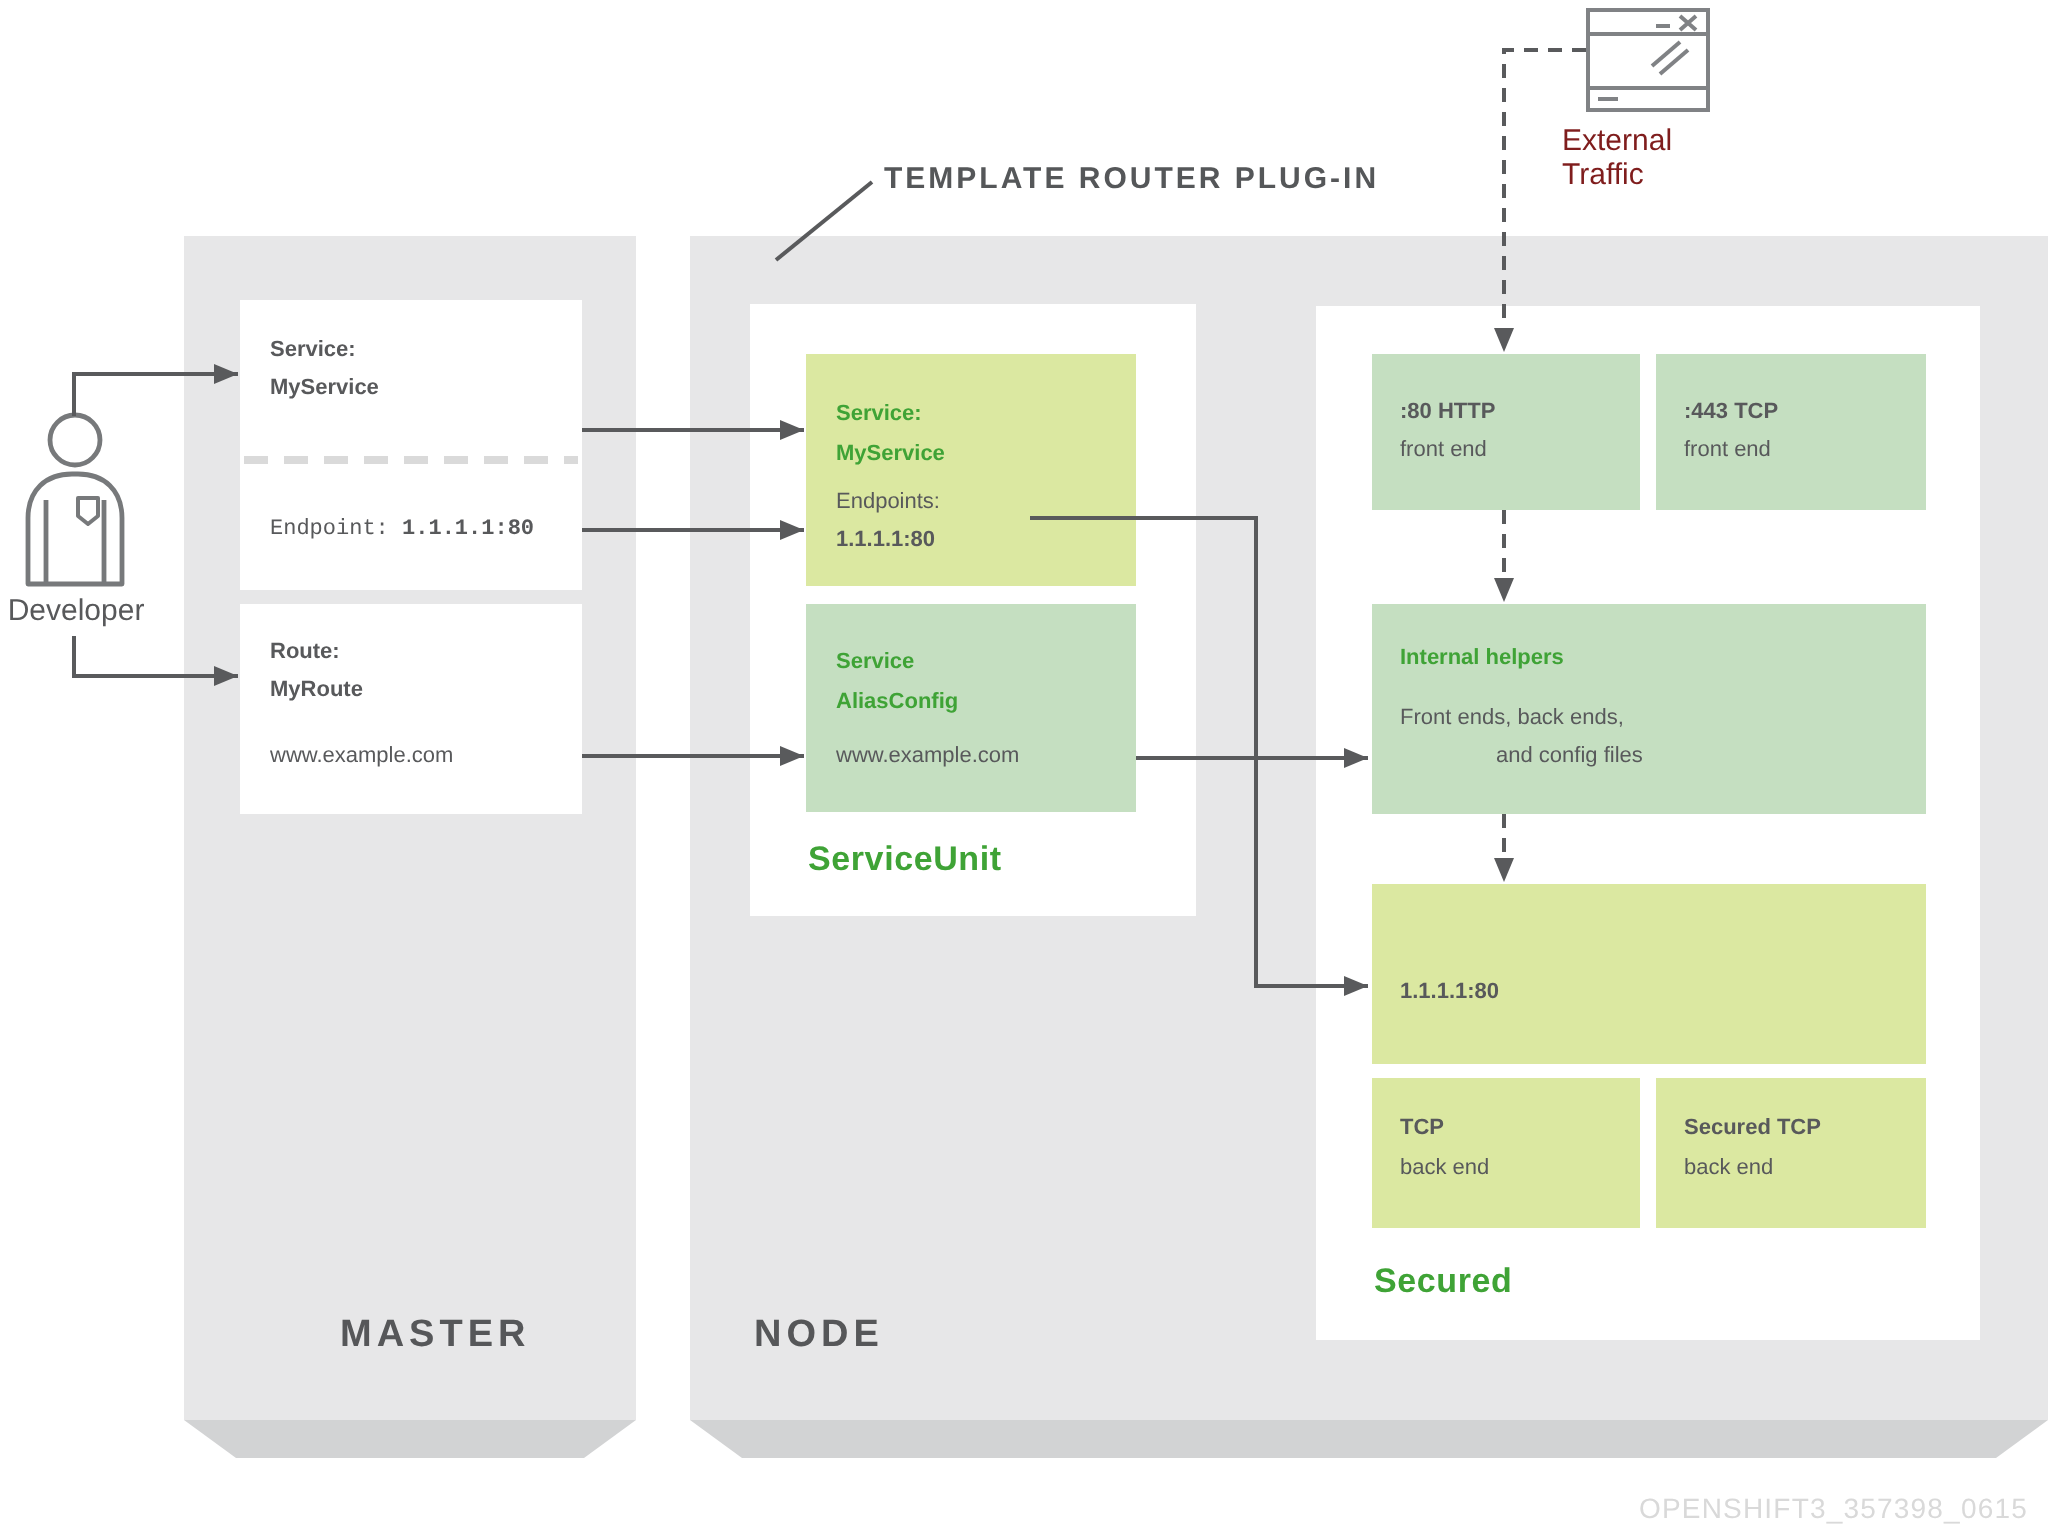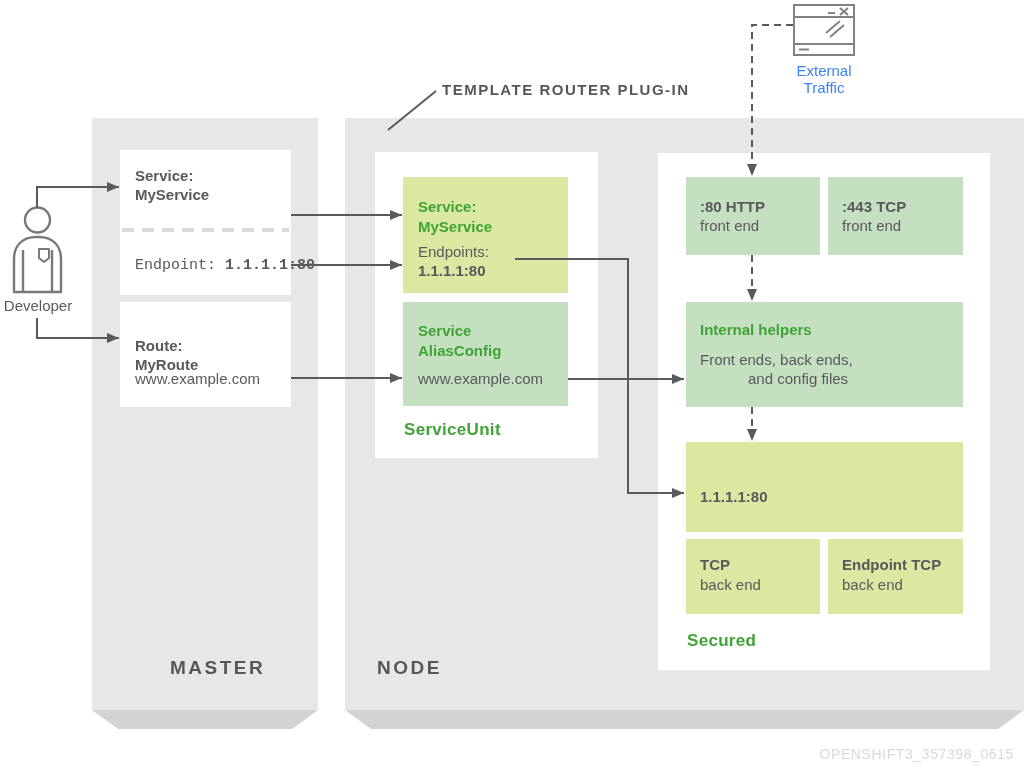--- a/index.html
+++ b/index.html
@@ -26,29 +26,29 @@
   .bg-sage  { background:#c5dfc1; }
   .gb-su-service { left:403px; top:177px; width:165px; height:116px; }
   .gb-su-alias   { left:403px; top:302px; width:165px; height:104px; }
   .gb-http  { left:686px; top:177px; width:134px; height:78px; }
   .gb-tcp   { left:828px; top:177px; width:135px; height:78px; }
   .gb-help  { left:686px; top:302px; width:277px; height:105px; }
   .gb-back  { left:686px; top:442px; width:277px; height:90px; }
   .gb-tcpb  { left:686px; top:539px; width:134px; height:75px; }
   .gb-stcpb { left:828px; top:539px; width:135px; height:75px; }
 
-  .txt { position:absolute; font-size:15px; line-height:19px; color:#58595b; white-space:nowrap; }
+  .txt { position:absolute; font-size:11px; line-height:19px; color:#58595b; white-space:nowrap; }
   .b { font-weight:bold; }
   .green { color:#3fa336; }
   .section-label { position:absolute; font-size:17px; font-weight:bold; color:#3fa336; letter-spacing:0.3px; }
   .panel-label { position:absolute; font-size:19px; font-weight:bold; letter-spacing:2.5px; color:#565759; }
 
   .t-m-service   { left:135px; top:166px; }
   .t-m-endpoint  { left:135px; top:256px;font-family:Liberation Mono, monospace; }
-  .t-m-route     { left:135px; top:317px;margin-top:19px; }
+  .t-m-route     { left:135px; top:317px; }
   .t-m-url       { left:135px; top:369px; }
   .t-su-service  { left:418px; top:197px; line-height:20px; }
   .t-su-endl     { left:418px; top:242px; }
   .t-su-endv     { left:418px; top:261px; }
   .t-su-alias    { left:418px; top:321px; line-height:20px; }
   .t-su-url      { left:418px; top:369px; }
   .t-http        { left:700px; top:197px; }
   .t-http2       { left:700px; top:216px; }
   .t-tcp         { left:842px; top:197px;text-align:right; }
   .t-tcp2        { left:842px; top:216px; }
@@ -61,22 +61,22 @@
   .t-tcpb2       { left:700px; top:575px; }
   .t-stcpb       { left:842px; top:555px; }
   .t-stcpb2      { left:842px; top:575px; }
   .l-serviceunit { left:404px; top:420px; }
   .l-haproxy     { left:687px; top:631px; }
   .l-master      { left:126px; top:657px;margin-left:44px; }
   .l-node        { left:377px; top:657px; }
 
   .t-template { position:absolute; left:442px; top:81px; font-size:15px; font-weight:bold;
                 letter-spacing:1.5px; color:#555759; white-space:nowrap; }
-  .t-exttraffic { position:absolute; left:781px; top:62px; width:86px; text-align:center;
-                  font-size:15px; line-height:17px; color:#3b82f6; }
+  .t-exttraffic { position:absolute; left:781px; top:62px; width:86px; 
+                  font-size:15px; line-height:17px; color:#7f1d1d; }
   .t-developer { position:absolute; left:0px; top:297px; width:76px; text-align:center;
                  font-size:15px; color:#58595b; }
   .t-watermark { position:absolute; right:10px; top:746px; font-size:14px; letter-spacing:0.6px;
                  color:#d9d9d9; }
 
   svg.overlay { position:absolute; left:0; top:0; pointer-events:none; }
 </style>
 </head>
 <body>
 
@@ -128,21 +128,21 @@
   <div class="txt b t-http">:80 HTTP</div>
   <div class="txt t-http2">front end</div>
   <div class="txt b t-tcp">:443 TCP</div>
   <div class="txt t-tcp2">front end</div>
   <div class="txt b green t-help">Internal helpers</div>
   <div class="txt t-help1">Front ends, back ends,</div>
   <div class="txt t-help2">and config files</div>
   <div class="txt b t-backv">1.1.1.1:80</div>
   <div class="txt b t-tcpb">TCP</div>
   <div class="txt t-tcpb2">back end</div>
-  <div class="txt b t-stcpb">Endpoint TCP</div>
+  <div class="txt b t-stcpb">Secured TCP</div>
   <div class="txt t-stcpb2">back end</div>
   <div class="section-label l-haproxy">Secured</div>
 
   <div class="panel-label l-master">MASTER</div>
   <div class="panel-label l-node">NODE</div>
 
   <div class="t-template">TEMPLATE ROUTER PLUG-IN</div>
   <div class="t-exttraffic">
     <div>External</div>
     <div>Traffic</div>

